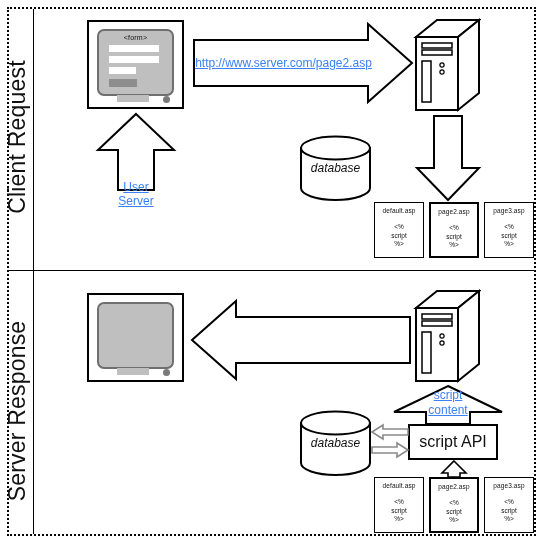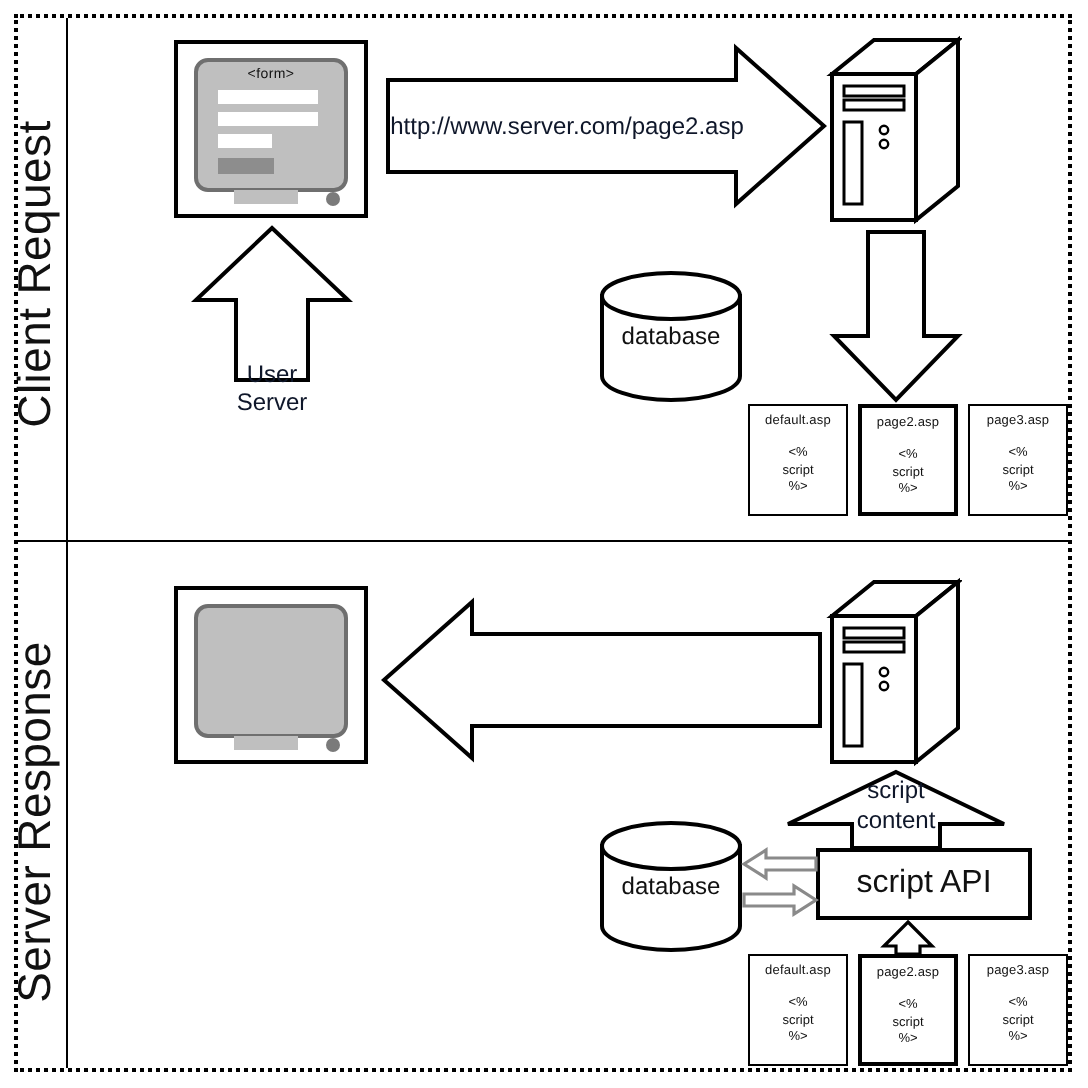--- a/index.html
+++ b/index.html
@@ -66,29 +66,29 @@
   
   .server{position:absolute;}
   .server svg{display:block;}
 
   
   .db{position:absolute;}
   .db svg{display:block;}
   .db .db-text{
     position:absolute;left:0;top:0;width:100%;height:100%;
     display:flex;align-items:center;justify-content:center;
-    font-size:12px;color:#111;
+    font-size:12px;color:#111;font-style:italic;
   }
 
   
   .arrow{position:absolute;}
   .arrow svg{display:block;overflow:visible;}
   .arrow-text{
     position:absolute;display:flex;align-items:center;justify-content:center;
-    text-align:center;font-size:12px;color:#0f172a;line-height:14px;
+    text-align:center;font-size:12px;color:#3b82f6;line-height:14px;text-decoration:underline;
   }
 
   
   .files{position:absolute;display:flex;gap:5px;}
   .file-card{
     width:50px;height:56px;background:#fff;border:1px solid #000;box-sizing:border-box;
     display:flex;flex-direction:column;align-items:center;
     font-size:6.5px;color:#111;
   }
   .file-card.bold{border-width:2px;}
@@ -213,21 +213,21 @@
   <div class="arrow" style="left:392px;top:384px;width:112px;height:42px;">
     <svg width="112" height="42" viewBox="0 0 112 42">
       <polygon points="56,2 110,28 78,28 78,40 34,40 34,28 2,28" fill="#ffffff" stroke="#000000" stroke-width="2" stroke-linejoin="miter"></polygon>
     </svg>
   </div>
   <div class="arrow-text" style="left:410px;top:385px;width:76px;height:36px;flex-direction:column;line-height:15px;">
     <span>script</span>
     <span>content</span>
   </div>
 
-  <div class="api-box" style="left:408px;top:424px;width:108px;height:36px;">
+  <div class="api-box" style="left:408px;top:424px;width:90px;height:36px;">
     <span>script API</span>
   </div>
 
   <div class="db" style="left:299px;top:410px;width:73px;height:66px;">
     <svg width="73" height="66" viewBox="0 0 73 66">
       <path d="M2,13 L2,53 A34.5,12 0 0 0 71,53 L71,13 Z" fill="#ffffff" stroke="#000000" stroke-width="2"></path>
       <ellipse cx="36.5" cy="13" rx="34.5" ry="11.5" fill="#ffffff" stroke="#000000" stroke-width="2"></ellipse>
     </svg>
     <div class="db-text">database</div>
   </div>

